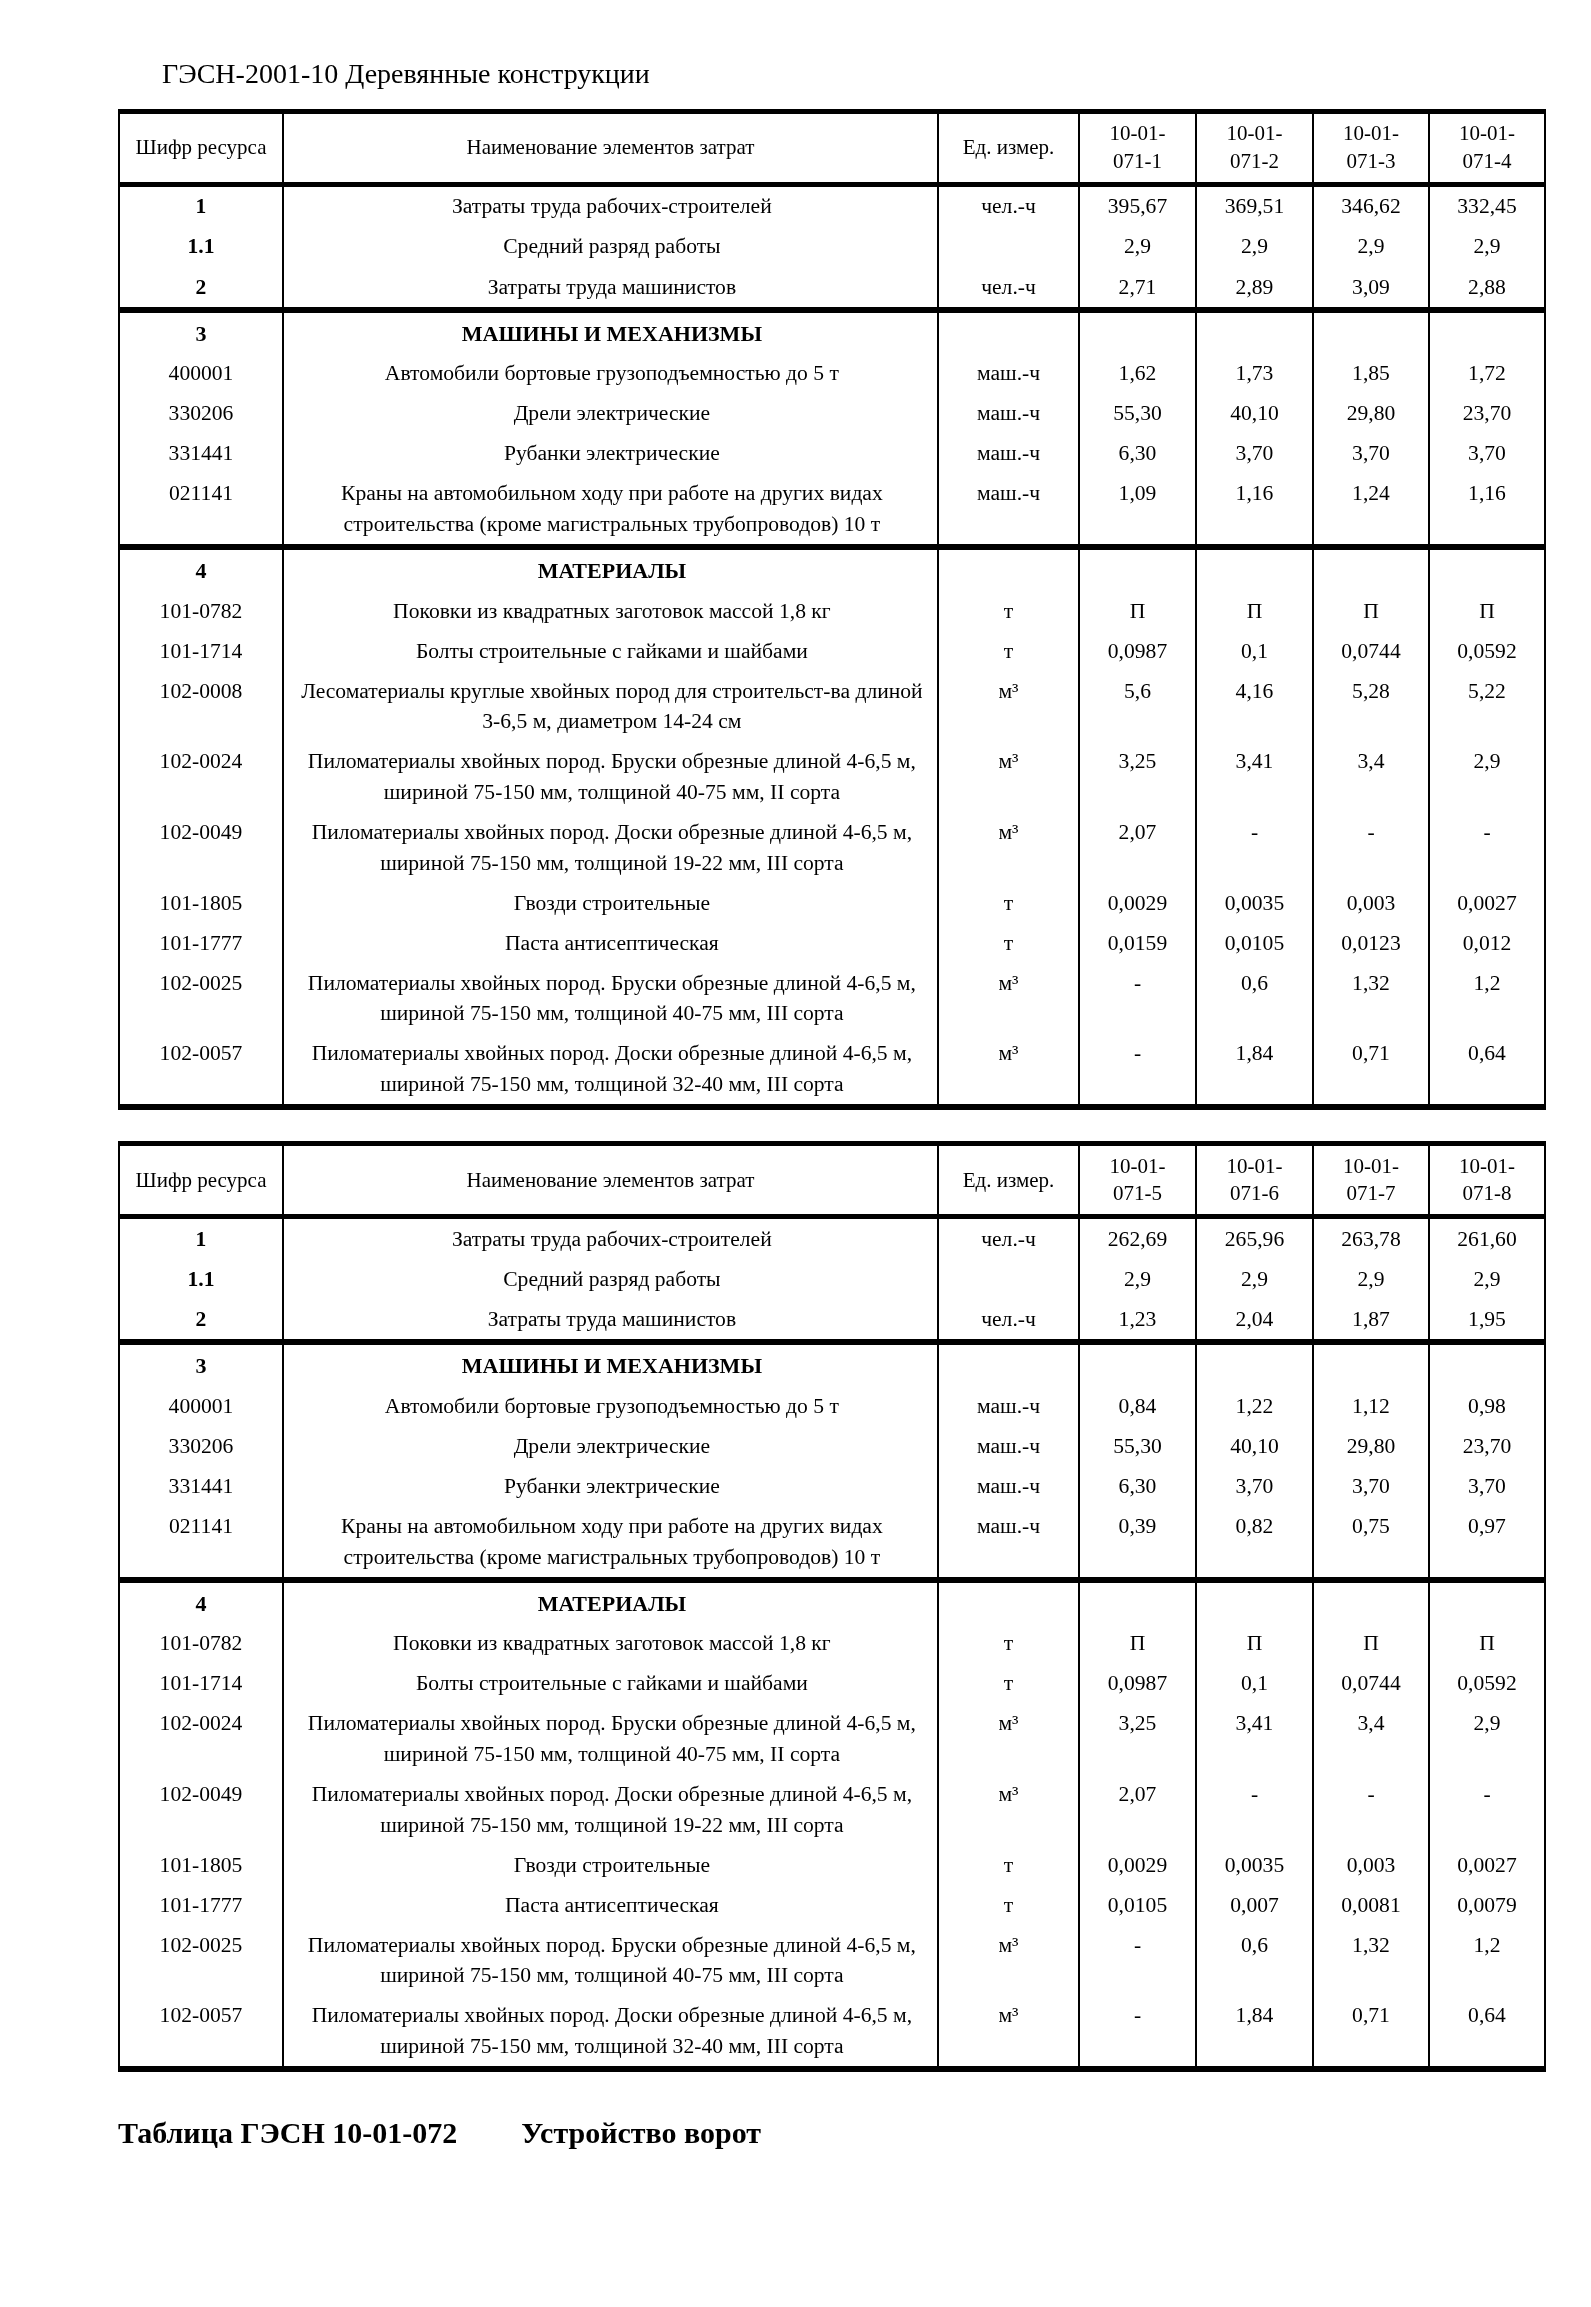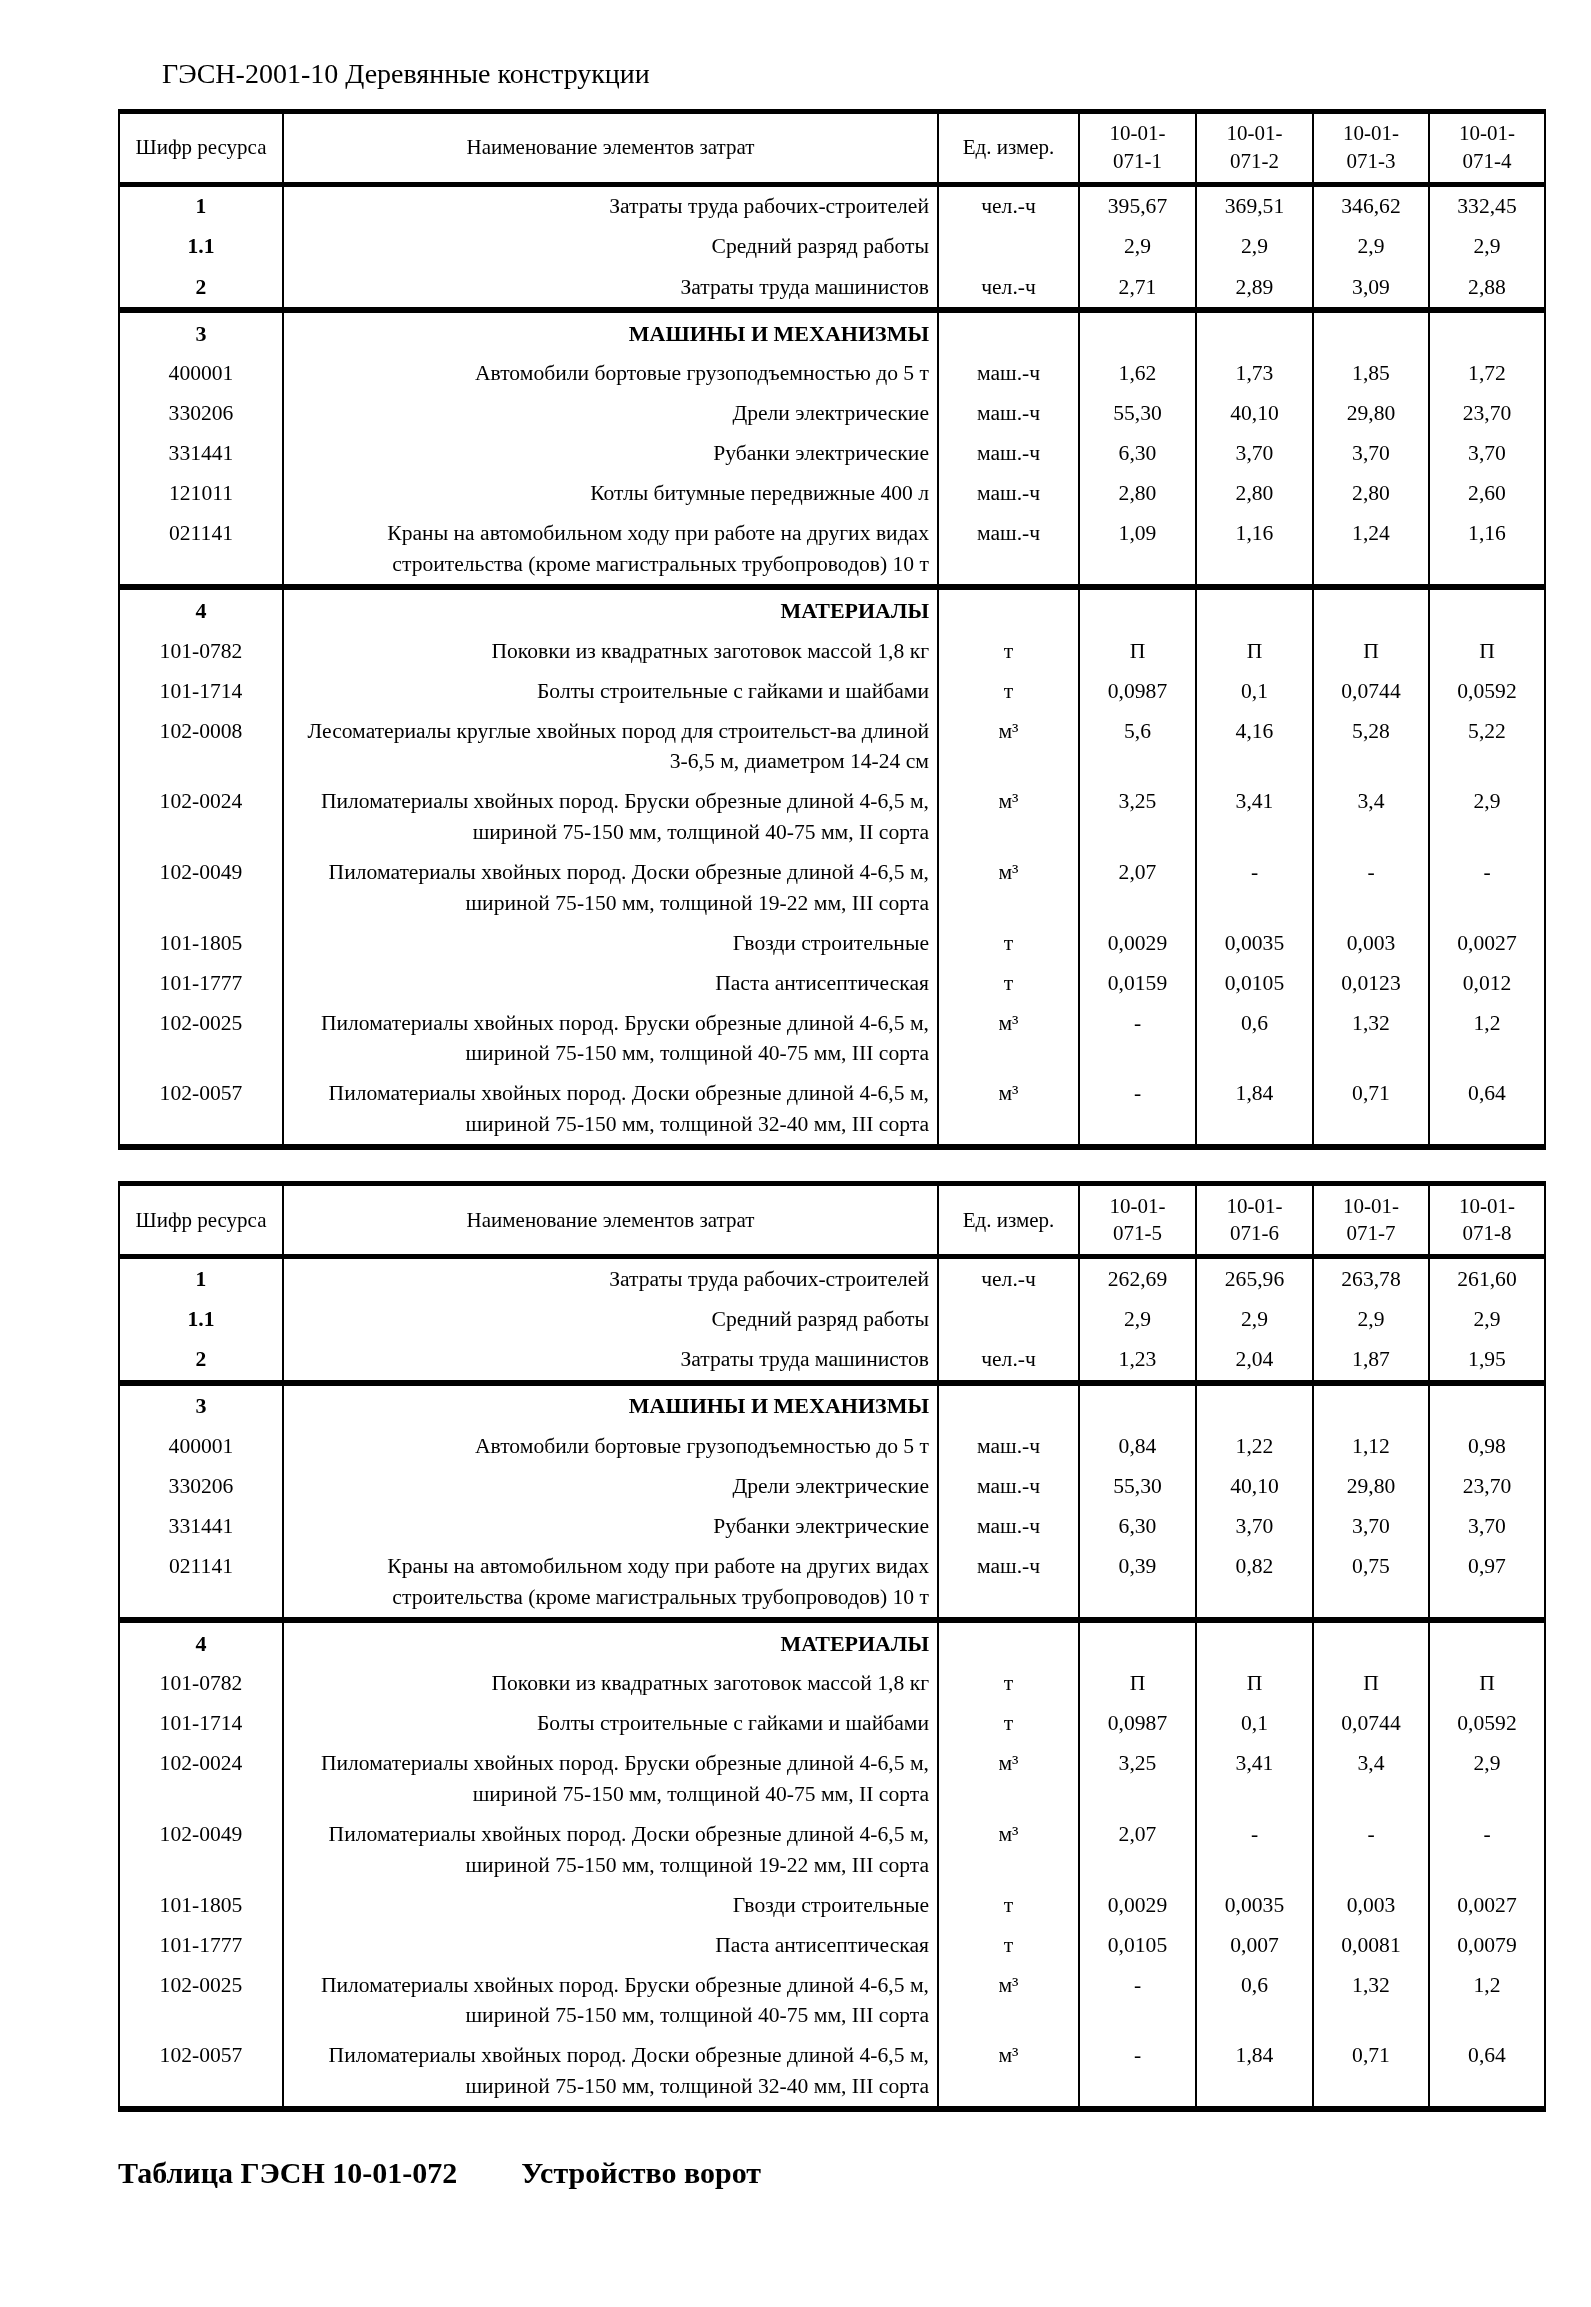--- a/index.html
+++ b/index.html
@@ -19,21 +19,21 @@
   table.norm + table.norm{margin-top:31px;}
   table.norm th{
     font-weight:400;font-size:21px;text-align:center;vertical-align:middle;
     border:2px solid #000;border-bottom:5.4px solid #000;
     padding:6.7px 2.7px;white-space:pre-line;line-height:1.3;
   }
   table.norm td{
     border-left:2px solid #000;border-right:2px solid #000;
     padding:4.7px 4px;line-height:1.42;vertical-align:top;text-align:center;
   }
-  table.norm td.name{text-align:right;padding-left:10.8px;padding-right:8px;}
+  table.norm td.name{text-align:center;padding-left:10.8px;padding-right:8px;}
   table.norm tr.sep td{border-top:6px solid #000;}
   table.norm tr.section td{font-weight:bold;font-size:22px;}
   table.norm td.bcode{font-weight:bold;}
   .table-title{margin-top:44px;font-size:30px;font-weight:bold;}
   .table-title .title-name{margin-left:64px;}
 </style>
 </head>
 <body>
 
 <div class="page">
@@ -123,29 +123,20 @@
         <tr>
           <td class="code">331441</td>
           <td class="name">Рубанки электрические</td>
           <td class="unit">маш.-ч</td>
           <td class="val">6,30</td>
           <td class="val">3,70</td>
           <td class="val">3,70</td>
           <td class="val">3,70</td>
         </tr>
         <tr>
-          <td class="code">121011</td>
-          <td class="name">Котлы битумные передвижные 400 л</td>
-          <td class="unit">маш.-ч</td>
-          <td class="val">2,80</td>
-          <td class="val">2,80</td>
-          <td class="val">2,80</td>
-          <td class="val">2,60</td>
-        </tr>
-        <tr>
           <td class="code">021141</td>
           <td class="name">Краны на автомобильном ходу при работе на других видах строительства (кроме магистральных трубопроводов) 10 т</td>
           <td class="unit">маш.-ч</td>
           <td class="val">1,09</td>
           <td class="val">1,16</td>
           <td class="val">1,24</td>
           <td class="val">1,16</td>
         </tr>
         <tr class="section sep">
           <td class="code">4</td>

